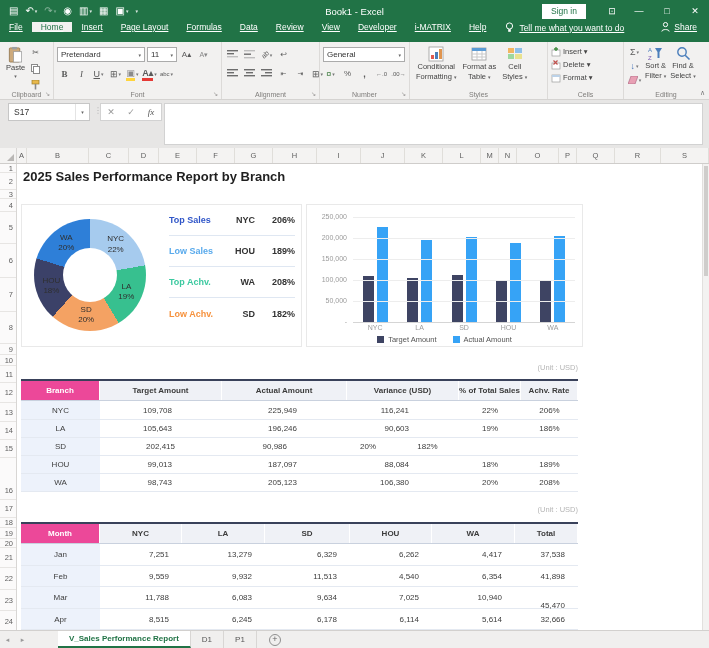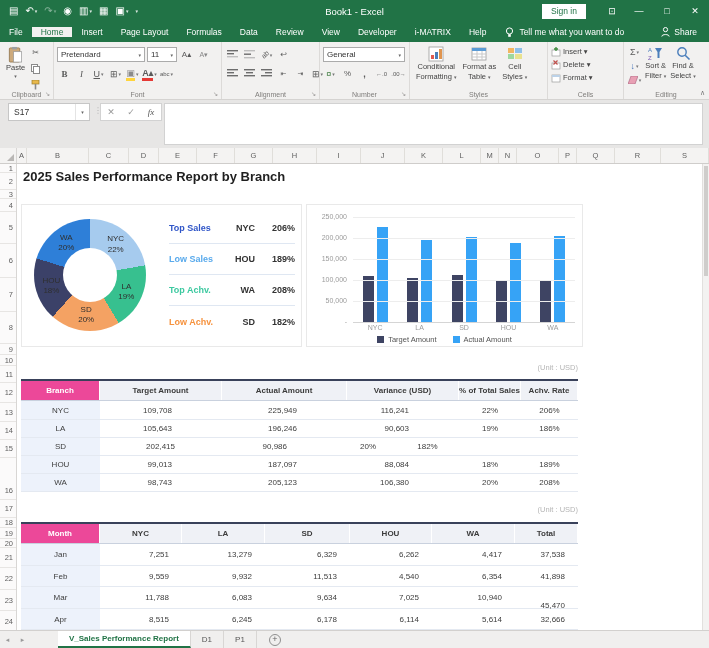--- a/index.html
+++ b/index.html
@@ -16,21 +16,21 @@
   .tb-title{position:absolute;left:150px;right:150px;top:0;height:22px;display:flex;
     align-items:center;justify-content:center;font-size:9.5px;}
   .tb-right{position:absolute;right:0;top:0;height:22px;display:flex;align-items:center;}
   .signin{background:#fff;color:#217346;border:none;font-size:8.5px;height:15px;padding:0 9px;
     margin-right:13px;font-family:inherit;cursor:pointer;}
   .tb-ic{width:26px;text-align:center;font-size:9px;}
   .winbtn{width:28px;height:22px;display:flex;align-items:center;justify-content:center;font-size:9px;}
 
   
   .tabrow{position:absolute;top:22px;left:0;right:0;height:20px;background:#217346;display:flex;
-    align-items:center;color:#fff;font-size:8.5px;}
+    align-items:flex-start;color:#fff;font-size:8.5px;text-decoration:underline;}
   .rtab{padding:0 9px;display:flex;align-items:center;cursor:pointer;white-space:nowrap;}
   .rtab.active{background:#f2f1f0;color:#217346;}
   .tellme{display:flex;align-items:center;gap:5px;padding:0 10px;white-space:nowrap;}
   .share{margin-left:auto;display:flex;align-items:center;gap:4px;padding-right:12px;white-space:nowrap;}
 
   
   .ribbon{position:absolute;top:42px;left:0;right:0;height:58px;background:#f2f1f0;
     border-bottom:1px solid #d5d3d1;display:flex;font-size:8px;color:#444;}
   .grp{position:relative;border-right:1px solid #dcdad8;padding:3px 3px 12px;flex-shrink:0;}
   .grp-label{position:absolute;bottom:1px;left:0;right:0;text-align:center;font-size:7px;color:#7f7d7b;}
@@ -81,21 +81,21 @@
   
   .rpt-title{position:absolute;left:6px;top:5px;font-size:13px;font-weight:bold;color:#1f1f1f;}
   .card{position:absolute;border:1px solid #e9e9e9;background:#fff;}
   #chartcard{left:4px;top:40px;width:281px;height:143px;}
   #barcard{left:289px;top:40px;width:277px;height:143px;}
   .donut-wrap{position:absolute;left:10px;top:12px;width:116px;height:116px;}
   .donut{position:absolute;left:2px;top:2px;width:112px;height:112px;border-radius:50%;}
   .hole{position:absolute;left:50%;top:50%;width:54px;height:54px;margin:-27px 0 0 -27px;background:#fff;border-radius:50%;}
   .donut-label{position:absolute;transform:translate(-50%,-50%);text-align:center;font-size:8px;
     line-height:1.3;color:#2f2f2f;white-space:nowrap;}
-  .kpis{position:absolute;left:147px;top:8px;width:126px;}
+  .kpis{position:absolute;left:147px;top:0;width:126px;}
   .kpi-row{height:31px;display:flex;align-items:center;border-bottom:1px solid #dfe7f2;}
   .kpi-row:last-child{border-bottom:none;}
   .kpi-label{flex:1;font-size:9px;font-weight:bold;}
   .kpi-branch{width:36px;text-align:right;font-size:9px;font-weight:bold;color:#333;}
   .kpi-value{width:40px;text-align:right;font-size:9px;font-weight:bold;color:#333;}
   .ytick{position:absolute;left:2px;width:38px;text-align:right;font-size:7px;color:#9b9b9b;}
   .plot{position:absolute;left:46px;top:12px;width:222px;height:105px;}
   .gridline{position:absolute;left:0;right:0;height:1px;background:#ededed;}
   .gridline.base{background:#d5d5d5;}
   .bars{position:absolute;left:0;right:0;top:0;bottom:0;display:flex;align-items:flex-end;}

